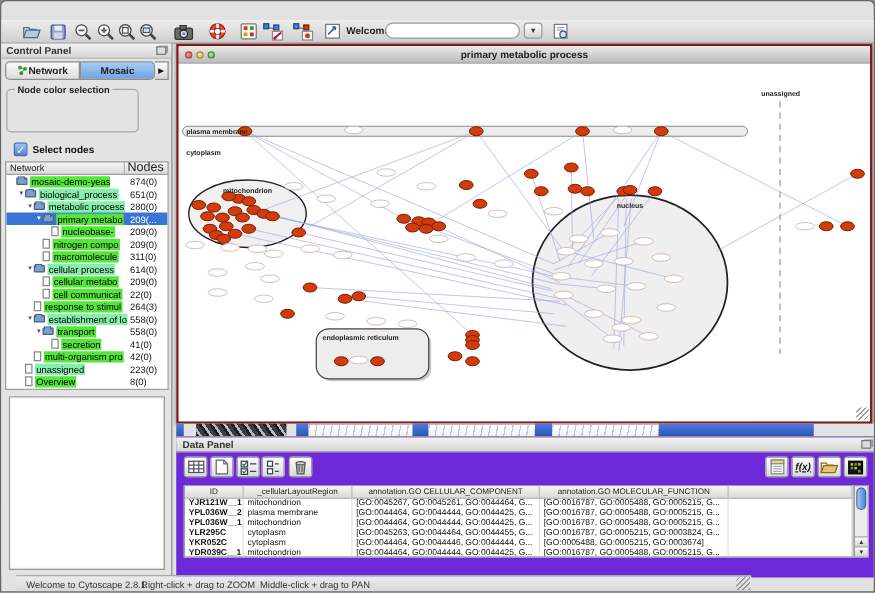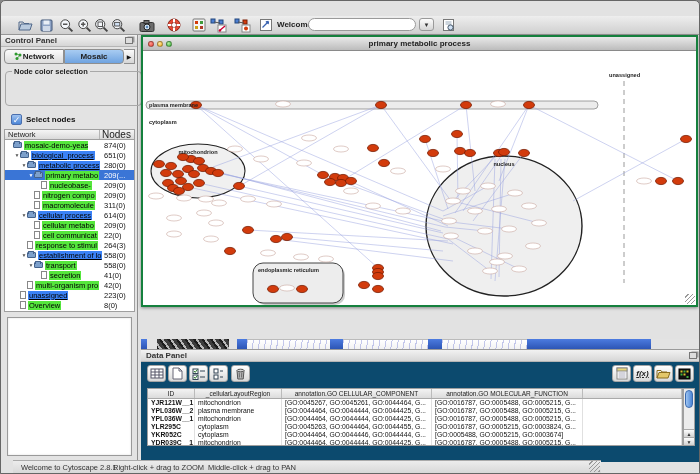--- a/index.html
+++ b/index.html
@@ -30,21 +30,21 @@
   .panel-head .ptitle { position:absolute; left:4px; top:1px; font-size:8px; font-weight:bold; color:#333; }
   .float-ic { position:absolute; right:4px; top:2px; width:8px; height:7px; border:1px solid #777; background:#ddd; box-shadow:2px -1px 0 -0.5px #999; }
 
   .cp-tabs { position:absolute; left:3px; top:14px; width:131px; height:15px; display:flex; }
   .cp-tab { flex:1; height:15px; border:1px solid #8f8f8f; background:linear-gradient(#fbfbfb,#dcdcdc); font-size:8px; font-weight:bold; color:#222; text-align:center; line-height:14px; overflow:hidden; }
   .cp-tab.first { border-radius:4px 0 0 4px; }
   .cp-tab.active { background:linear-gradient(#a8ccf2,#6fa3e0); border-radius:0 4px 4px 0; }
   .cp-tab .net-ic { display:inline-block; width:7px; height:7px; margin-right:2px; vertical-align:-1px; }
   .tab-more { width:11px; height:15px; border:1px solid #8f8f8f; border-left:none; background:linear-gradient(#fbfbfb,#d6d6d6); font-size:6px; color:#111; text-align:center; line-height:14px; }
 
-  .fieldset { position:absolute; left:4px; top:36px; width:137px; height:35px; border:1px solid #a8a8a8; border-radius:4px; }
+  .fieldset { position:absolute; left:4px; top:36px; width:106px; height:35px; border:1px solid #a8a8a8; border-radius:4px; }
   .legend { position:absolute; left:6px; top:-5px; background:#e3e3e3; padding:0 2px; font-size:7.5px; font-weight:bold; color:#222; }
   .combo { position:absolute; left:7px; top:8px; width:115px; height:16px; border:1px solid #8f8f8f; border-radius:4px; background:linear-gradient(#ffffff,#e4e4e4); font-size:8px; font-weight:bold; color:#111; line-height:15px; padding-left:8px; }
   .combo .stepper { position:absolute; right:0px; top:0px; width:13px; height:14px; border-left:1px solid #8f8f8f; border-radius:0 4px 4px 0; background:linear-gradient(#9cc1ee,#4c84d2); color:#fff; font-size:5px; line-height:7px; text-align:center; }
 
   .chk-row { position:absolute; left:10px; top:78px; height:12px; display:flex; align-items:center; gap:4px; }
   .chk { width:11px; height:11px; border:1px solid #4a6fae; border-radius:2px; background:linear-gradient(#9ec2f0,#4d86d6); color:#fff; font-size:9px; line-height:10px; text-align:center; }
   .chk-label { font-size:8px; font-weight:bold; color:#111; }
 
   .tree-head { position:absolute; left:3px; top:94px; width:131px; height:11px; display:flex; border:1px solid #9f9f9f; background:linear-gradient(#f5f5f5,#dadada); }
   .tree-head .th1 { width:95px; border-right:1px solid #b5b5b5; font-size:7.5px; color:#222; padding-left:3px; line-height:10px; }
@@ -54,46 +54,46 @@
   .tree-row { position:relative; height:10px; display:flex; align-items:center; white-space:nowrap; }
   .tree-row.sel { background:#3a75d6; }
   .arrow { font-size:5px; color:#555; width:6px; text-align:center; flex:none; }
   .tree-row.sel .arrow { color:#fff; }
   .ticon { flex:none; margin-right:2px; }
   .ticon.folder { width:9px; height:6px; background:#7da0cb; border:1px solid #44628c; border-radius:1px; position:relative; }
   .ticon.folder:before { content:""; position:absolute; left:0; top:-2px; width:4px; height:2px; background:#7da0cb; border:1px solid #44628c; border-bottom:none; border-radius:1px 1px 0 0; }
   .ticon.doc { width:6px; height:8px; background:#fff; border:1px solid #888; }
   .tlabel { font-size:7.5px; color:#000; padding:0 1px; line-height:9px; max-width:64px; overflow:hidden; }
   .tlabel.green { background:#55e63c; }
-  .tlabel.red { background:#3b82f6;text-decoration:underline; }
+  .tlabel.red { background:#86efac; }
   .tcount { position:absolute; left:99px; font-size:7.5px; color:#111; }
   .tree-row.sel .tcount { color:#fff; }
 
   .birdseye { position:absolute; left:6px; top:282px; width:125px; bottom:4px; background:#fff; border:1px solid #9a9a9a; box-shadow:inset 0 0 2px rgba(0,0,0,.15); }
 
   
-  .net-window { position:absolute; left:140px; top:34px; width:557px; height:272px; border:2px solid #15803d; background:#fff; box-shadow:0 1px 3px rgba(0,0,0,.4); }
+  .net-window { position:absolute; left:140px; top:34px; width:557px; height:304px; border:2px solid #7f1d1d; background:#fff; box-shadow:0 1px 3px rgba(0,0,0,.4); }
   .net-titlebar { position:relative; height:14px; background:linear-gradient(#e9e9e9,#bcbcbc); border-bottom:1px solid #8a8a8a; }
   .net-titlebar .title { position:absolute; left:0; right:0; top:2px; text-align:center; font-size:8px; font-weight:bold; color:#222; }
   .net-lights { position:absolute; left:5px; top:4px; display:flex; gap:3px; }
   .net-lights .light { width:6px; height:6px; }
   .net-canvas { position:absolute; left:0; top:14px; right:0; bottom:0; background:#fff; overflow:hidden; }
   .net-canvas svg { position:absolute; left:0; top:0; }
   .grip { position:absolute; right:1px; bottom:1px; width:10px; height:10px;
     background:repeating-linear-gradient(135deg,transparent 0 2px,#9a9a9a 2px 3px); }
 
   
   .bg-strip { position:absolute; left:140px; top:338px; width:560px; height:10px; background:#e3e3e3; }
   .bg-seg { position:absolute; top:0; height:10px; }
   .seg-blue { background:linear-gradient(#4c7be0,#2d55b5); }
   .seg-thumb { background:#4a4a4a; background-image:repeating-linear-gradient(55deg,#1d1d1d 0 2px,#b9b9b9 2px 4px,#3d3d3d 4px 7px); }
   .seg-faint { background:#fdfdfd; background-image:repeating-linear-gradient(100deg,rgba(110,120,210,.4) 0 1px,transparent 1px 6px),linear-gradient(#fff,#f2f2f2); border-top:1px solid #bbb; }
 
   
-  .data-panel { position:absolute; left:140px; top:348px; width:560px; height:113px; background:#0c4a6e; border-top:1px solid #9a9a9a; }
+  .data-panel { position:absolute; left:140px; top:348px; width:560px; height:113px; background:#6d28d9; border-top:1px solid #9a9a9a; }
   .dp-head { position:relative; height:12px; background:linear-gradient(#f2f2f2,#d6d6d6); border-bottom:1px solid #b5b5b5; }
   .dp-head .ptitle { position:absolute; left:5px; top:1px; font-size:8px; font-weight:bold; color:#333; }
   .dp-toolbar { position:relative; height:24px; }
   .dbtn { position:absolute; top:3px; width:19px; height:17px; border:1px solid #a5a5a5; border-radius:3px; background:linear-gradient(#ffffff,#d9d9d9); display:flex; align-items:center; justify-content:center; }
   .fx-text { font-size:8px; font-style:italic; font-weight:bold; color:#222;text-decoration:underline; }
 
   .dp-table { position:absolute; left:6px; top:38px; width:536px; height:58px; background:#fff; border:1px solid #9f9f9f; overflow:hidden; }
   .thead { display:flex; height:10px; background:linear-gradient(#f3f3f3,#dcdcdc); border-bottom:1px solid #aaa; }
   .thc { font-size:6.5px; color:#222; text-align:center; line-height:9px; border-right:1px solid #bbb; overflow:hidden; white-space:nowrap; }
   .c0 { width:47px; } .c1 { width:87px; } .c2 { width:150px; } .c3 { width:151px; } .c4 { flex:1; }

